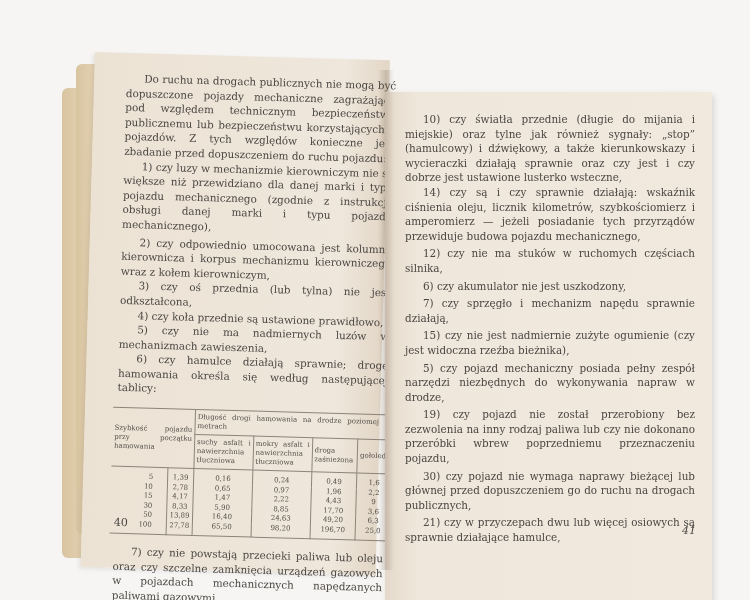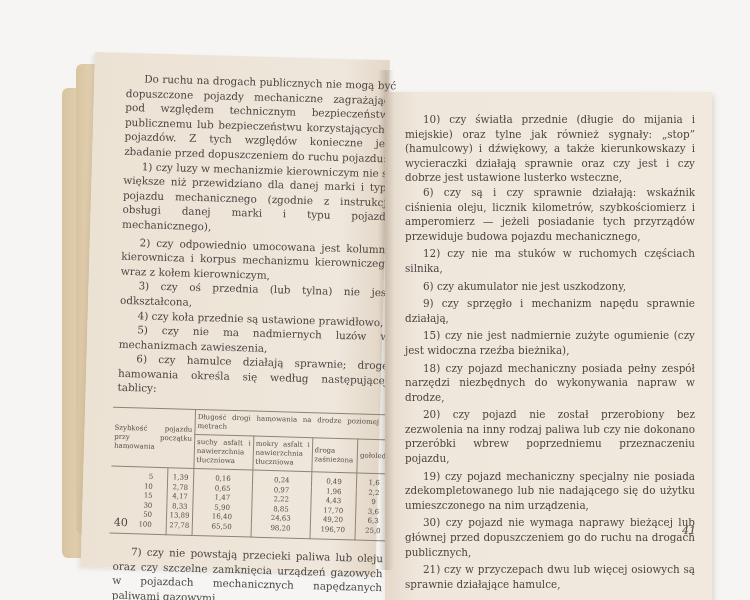--- a/index.html
+++ b/index.html
@@ -112,28 +112,27 @@
 
     <p class="ind">7) czy nie powstają przecieki paliwa lub oleju oraz czy szczelne zamknięcia urządzeń gazowych w pojazdach mechanicznych napędzanych paliwami gazowymi,</p>
 
   </div>
   <div class="pnum">40</div>
 </div>
 
 <div class="page right">
   <div class="txt">
     <p class="ind">10) czy światła przednie (długie do mijania i miejskie) oraz tylne jak również sygnały: „stop” (hamulcowy) i dźwiękowy, a także kierunkowskazy i wycieraczki działają sprawnie oraz czy jest i czy dobrze jest ustawione lusterko wsteczne,</p>
-    <p class="ind">6) czy są i czy sprawnie działają: wskaźnik ciśnienia oleju, licznik kilometrów, szybkościomierz i amperomierz — jeżeli posiadanie tych przyrządów przewiduje budowa pojazdu mechanicznego,</p>
+    <p class="ind">14) czy są i czy sprawnie działają: wskaźnik ciśnienia oleju, licznik kilometrów, szybkościomierz i amperomierz — jeżeli posiadanie tych przyrządów przewiduje budowa pojazdu mechanicznego,</p>
     <p class="ind gap">12) czy nie ma stuków w ruchomych częściach silnika,</p>
     <p class="ind gap">6) czy akumulator nie jest uszkodzony,</p>
-    <p class="ind gap">9) czy sprzęgło i mechanizm napędu sprawnie działają,</p>
+    <p class="ind gap">7) czy sprzęgło i mechanizm napędu sprawnie działają,</p>
     <p class="ind gap">15) czy nie jest nadmiernie zużyte ogumienie (czy jest widoczna rzeźba bieżnika),</p>
-    <p class="ind gap">18) czy pojazd mechaniczny posiada pełny zespół narzędzi niezbędnych do wykonywania napraw w drodze,</p>
-    <p class="ind gap">20) czy pojazd nie został przerobiony bez zezwolenia na inny rodzaj paliwa lub czy nie dokonano przeróbki wbrew poprzedniemu przeznaczeniu pojazdu,</p>
-    <p class="ind gap">19) czy pojazd mechaniczny specjalny nie posiada zdekompletowanego lub nie nadającego się do użytku umieszczonego na nim urządzenia,</p>
+    <p class="ind gap">5) czy pojazd mechaniczny posiada pełny zespół narzędzi niezbędnych do wykonywania napraw w drodze,</p>
+    <p class="ind gap">19) czy pojazd nie został przerobiony bez zezwolenia na inny rodzaj paliwa lub czy nie dokonano przeróbki wbrew poprzedniemu przeznaczeniu pojazdu,</p>
     <p class="ind gap">30) czy pojazd nie wymaga naprawy bieżącej lub głównej przed dopuszczeniem go do ruchu na drogach publicznych,</p>
     <p class="ind gap">21) czy w przyczepach dwu lub więcej osiowych są sprawnie działające hamulce,</p>
 
   </div>
   <div class="pnum">41</div>
 </div>
 
 <div class="gutter"></div>
 
 </body></html>

